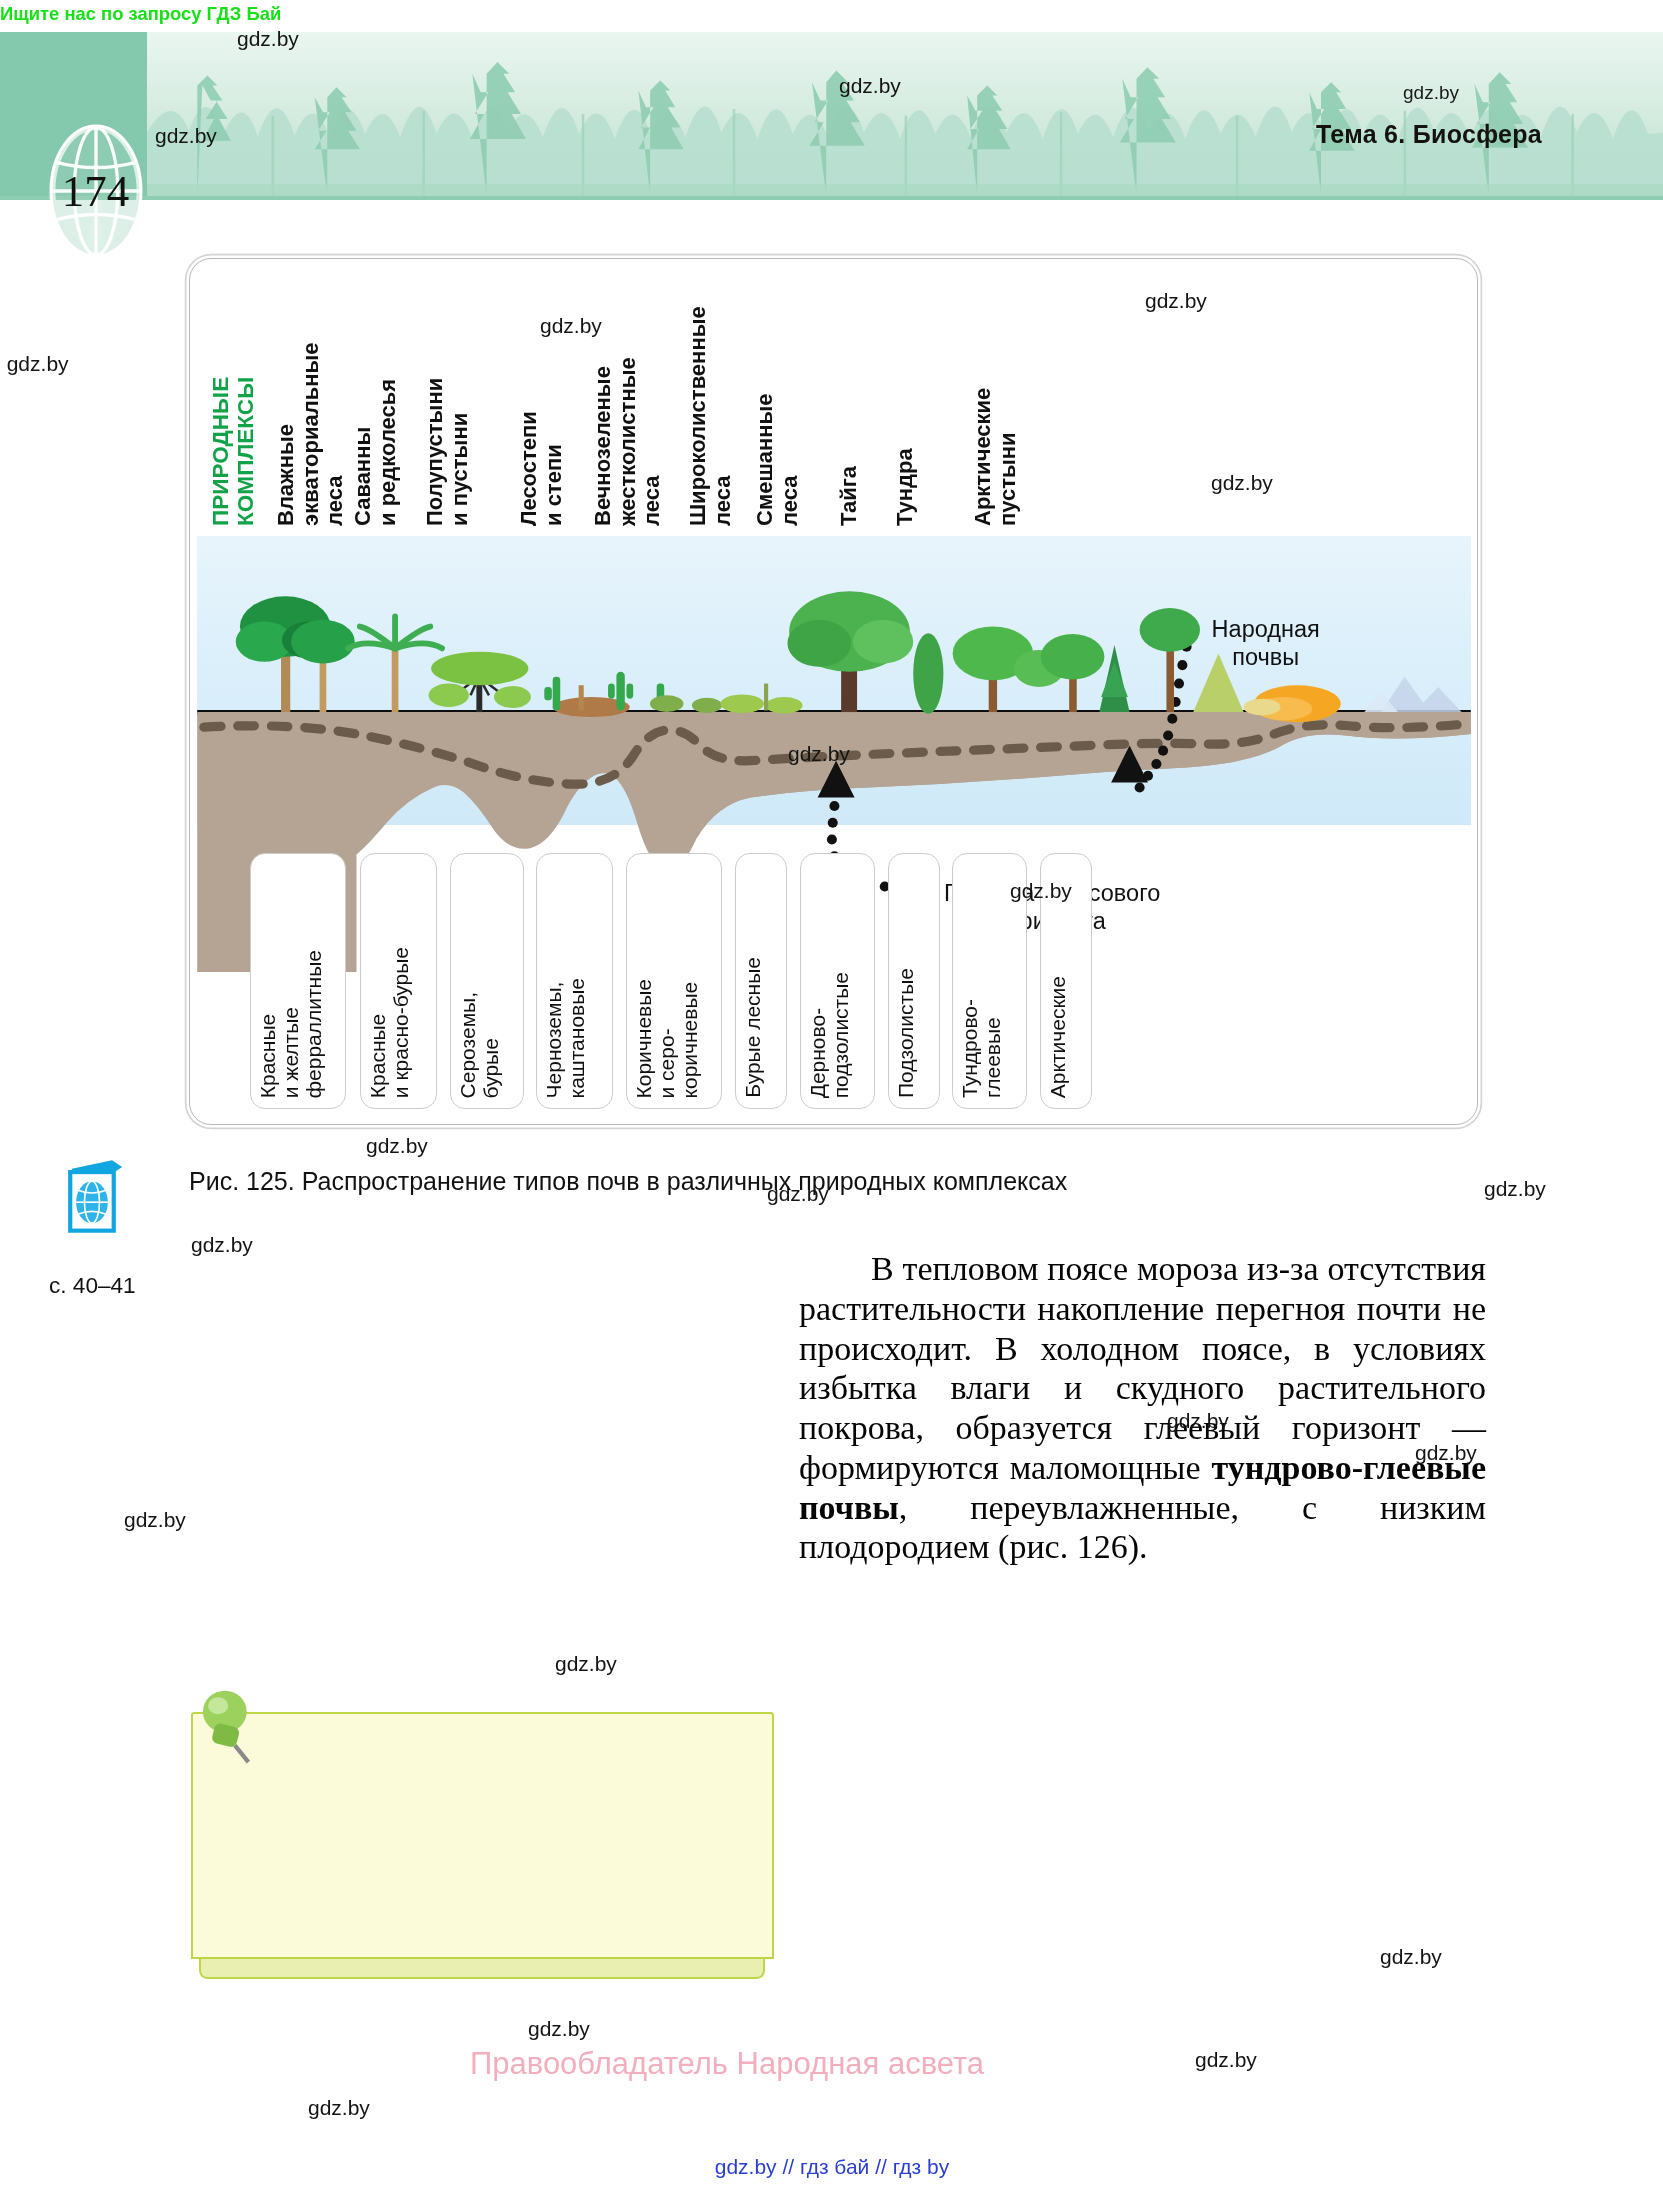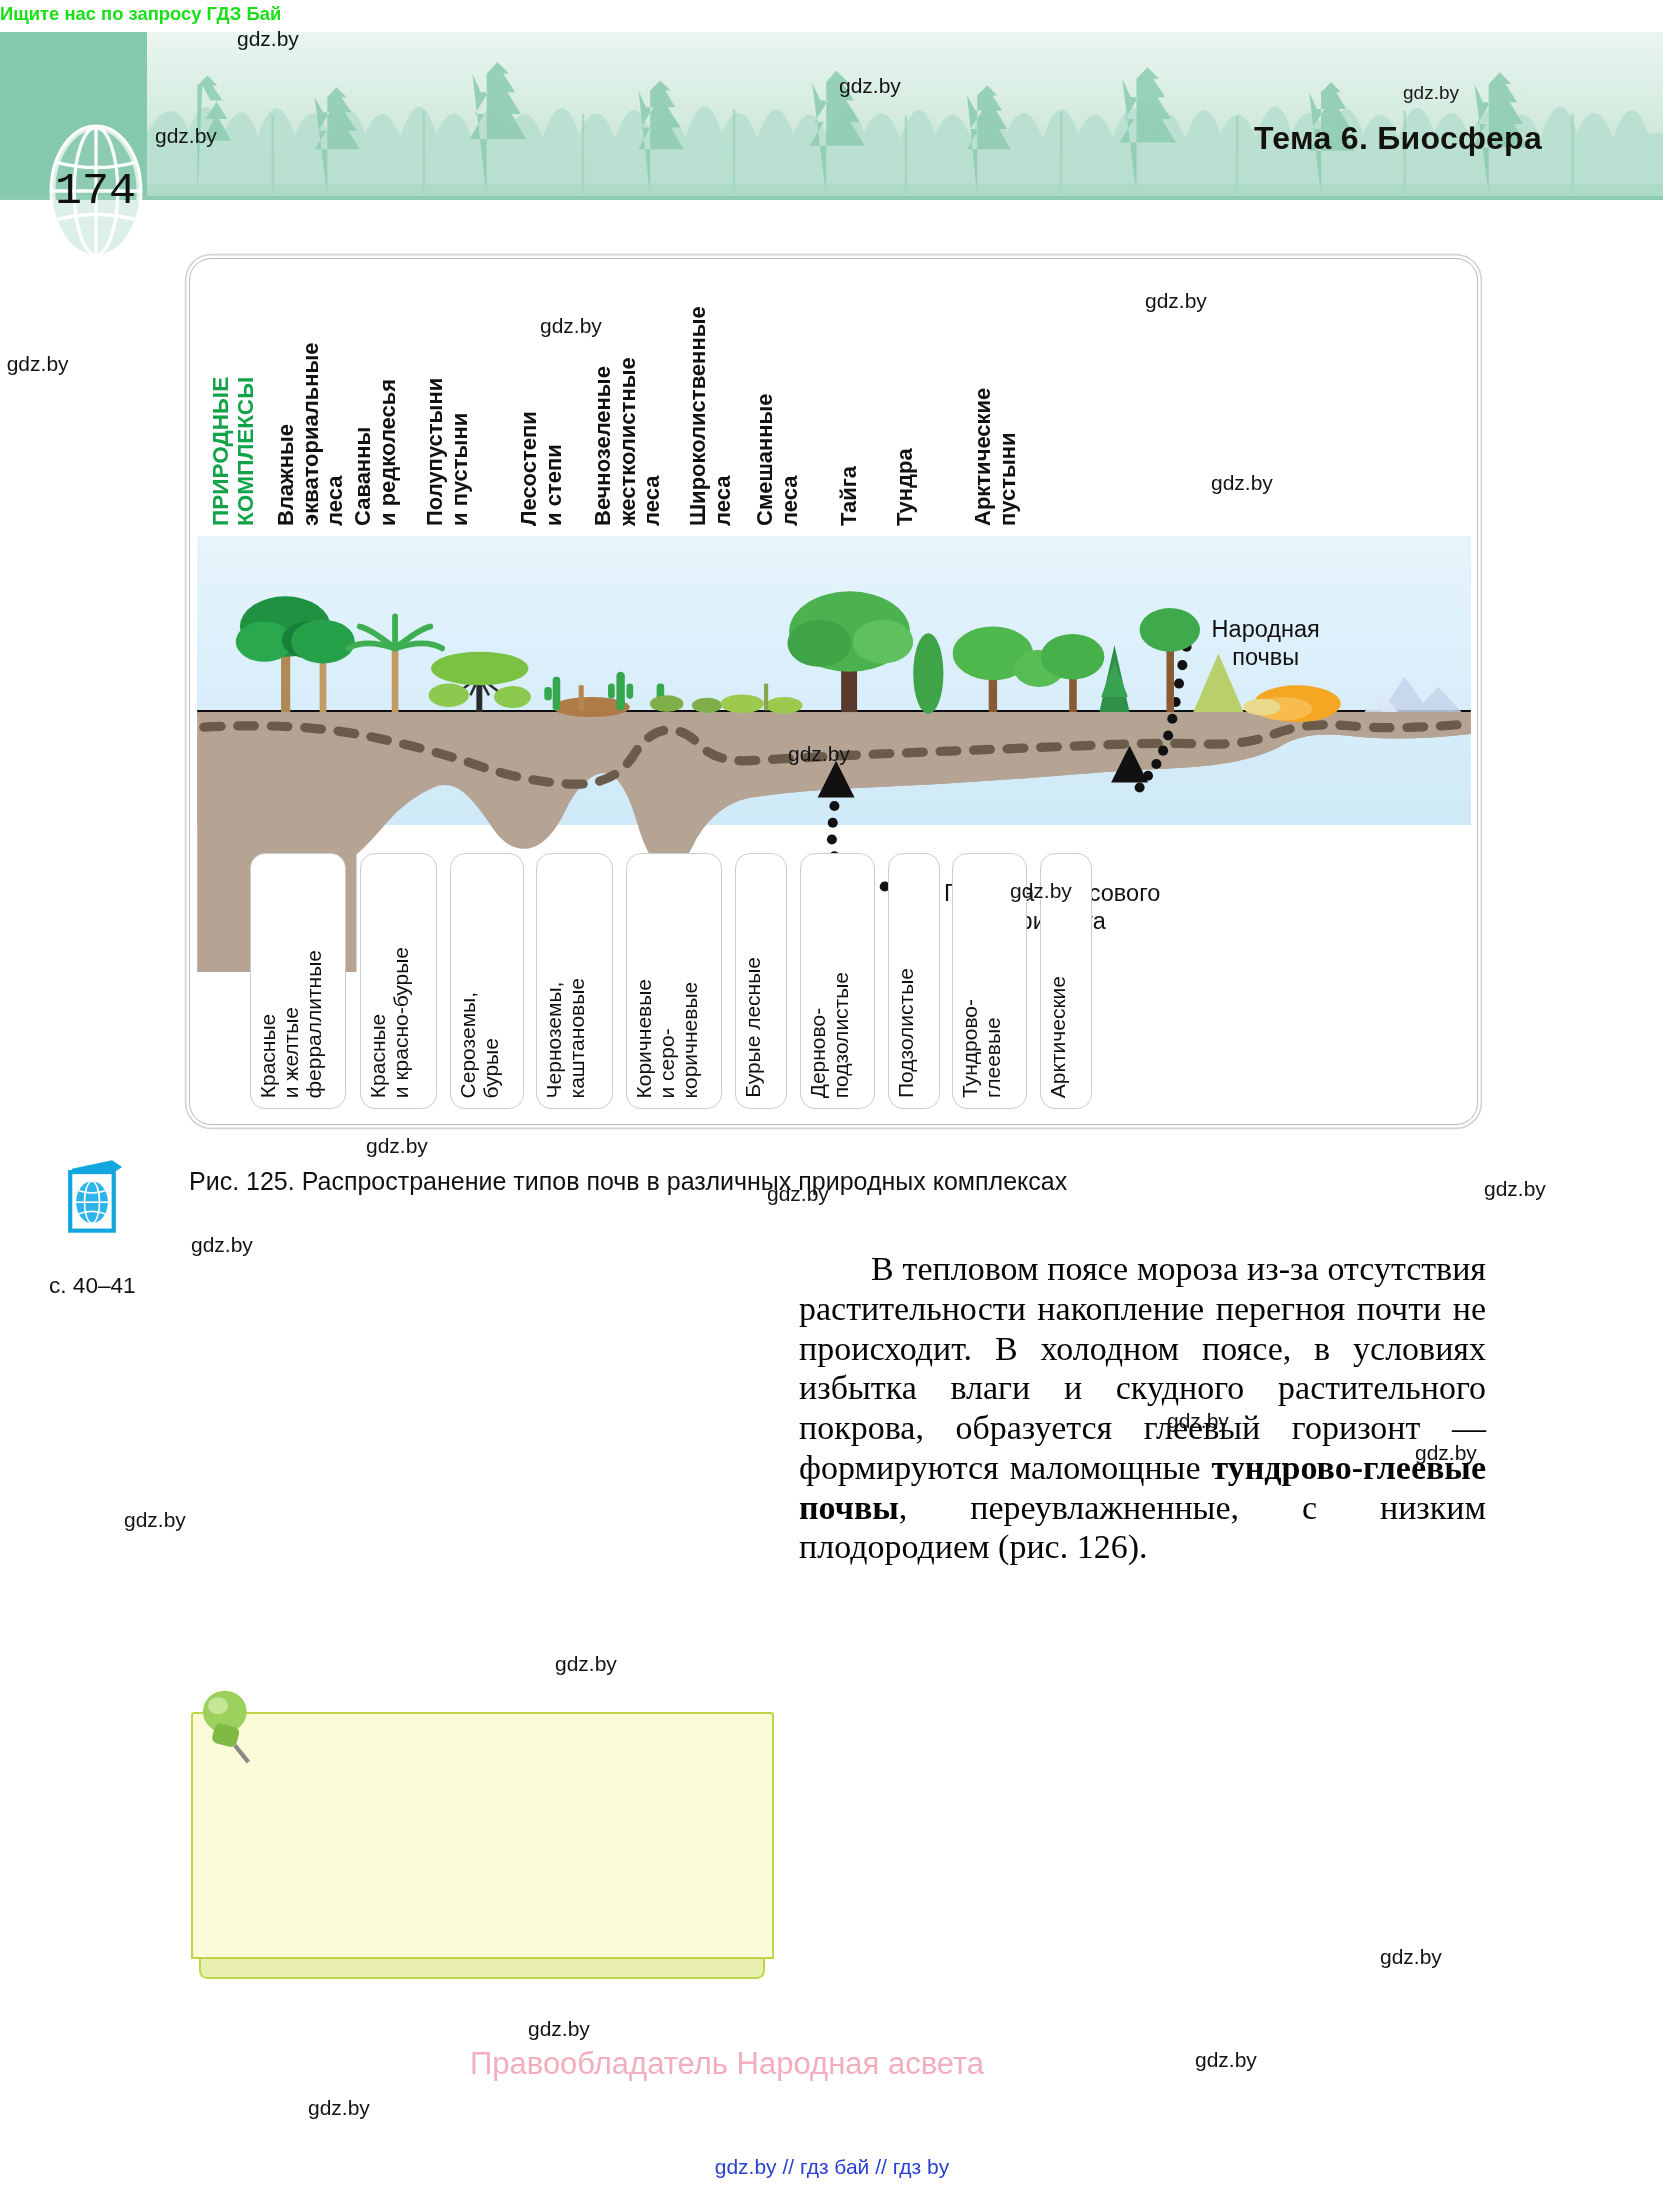--- a/index.html
+++ b/index.html
@@ -29,36 +29,36 @@
     background:#84c8ad;
   }
   #header-rule{
     position:absolute;left:0;top:164px;width:1664px;height:5px;
     background:#8fcdb2;
   }
   .tree-row{position:absolute;left:147px;top:0;width:1517px;height:164px;}
   .tree-row svg{display:block;width:100%;height:100%;}
   #header-title{
     position:absolute;right:122px;top:88px;
-    font-family:"Liberation Sans",sans-serif;font-weight:bold;font-size:32px;
+    font-family:"Liberation Sans",sans-serif;font-weight:bold;font-size:25px;
     color:#14120f;letter-spacing:0.3px;
   }
   #header-wm{
     position:absolute;right:205px;top:50px;
     font-family:"Liberation Sans",sans-serif;font-size:19px;color:#1a1a1a;
   }
   
   #pagenum{
     position:absolute;left:28.5px;top:124px;width:134px;height:134px;
   }
   #pagenum svg{position:absolute;left:0;top:0;}
   #pagenum .num{
     position:absolute;left:0;top:0;width:134px;height:134px;
     display:flex;align-items:center;justify-content:center;
-    font-family:Liberation Mono, monospace;font-size:45px;color:#111;
+    font-family:Liberation Serif, serif;font-size:45px;color:#111;
   }
   
   .wm{
     position:absolute;font-family:"Liberation Sans",sans-serif;
     color:#141414;font-size:21px;white-space:nowrap;pointer-events:none;
   }
   
   #figure{
     position:absolute;left:189px;top:258px;width:1287px;height:865px;
     border:1.7px solid #b8b8b8;border-radius:22px;

